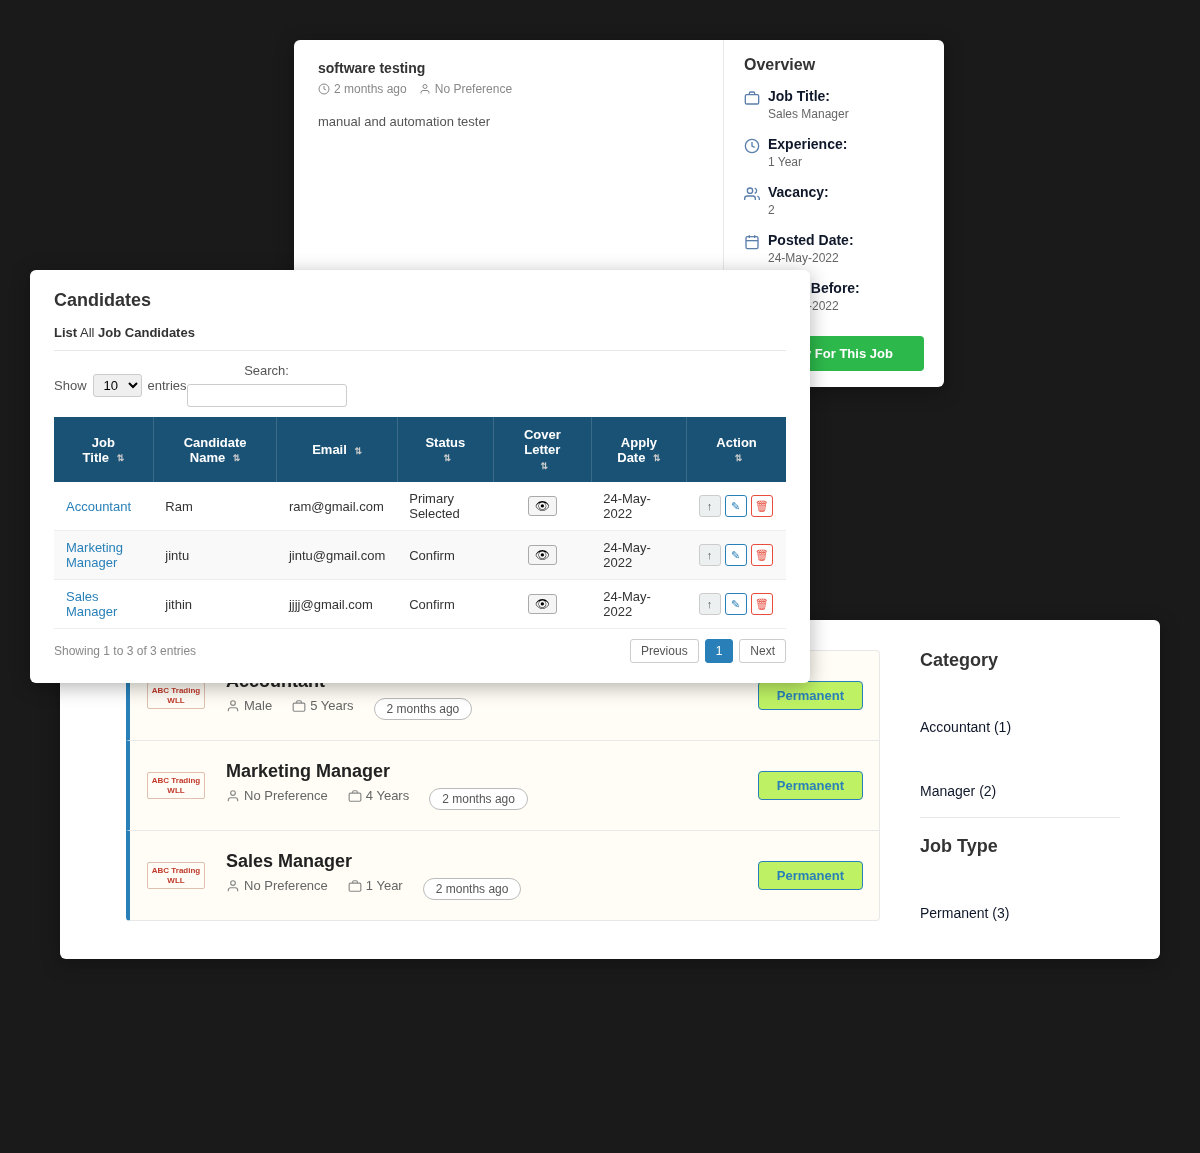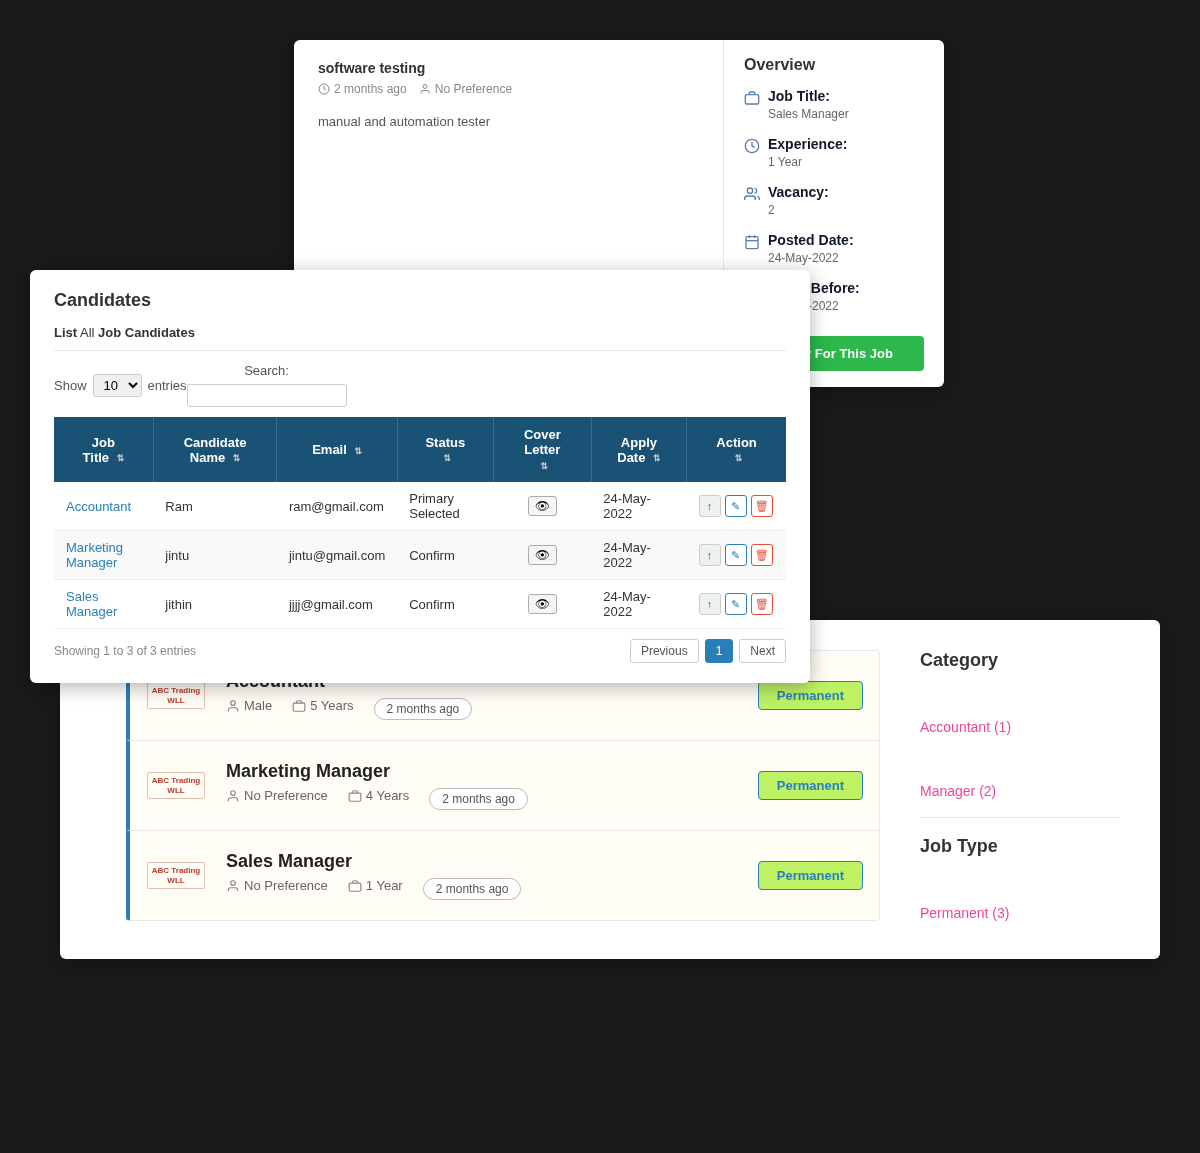--- a/index.html
+++ b/index.html
@@ -349,21 +349,21 @@
       flex-shrink: 0;
     }
     .sidebar-section-title {
       font-size: 18px;
       font-weight: 700;
       color: #333;
       margin-bottom: 14px;
     }
     .sidebar-category-item {
       font-size: 14px;
-      color: #ec4899;
+      color: #0f172a;
       margin-bottom: 8px;
       cursor: pointer;
       margin-top: 48px;
     }
     .sidebar-divider {
       border: none;
       border-top: 1px solid #e8e8e8;
       margin: 18px 0;
     }
 

